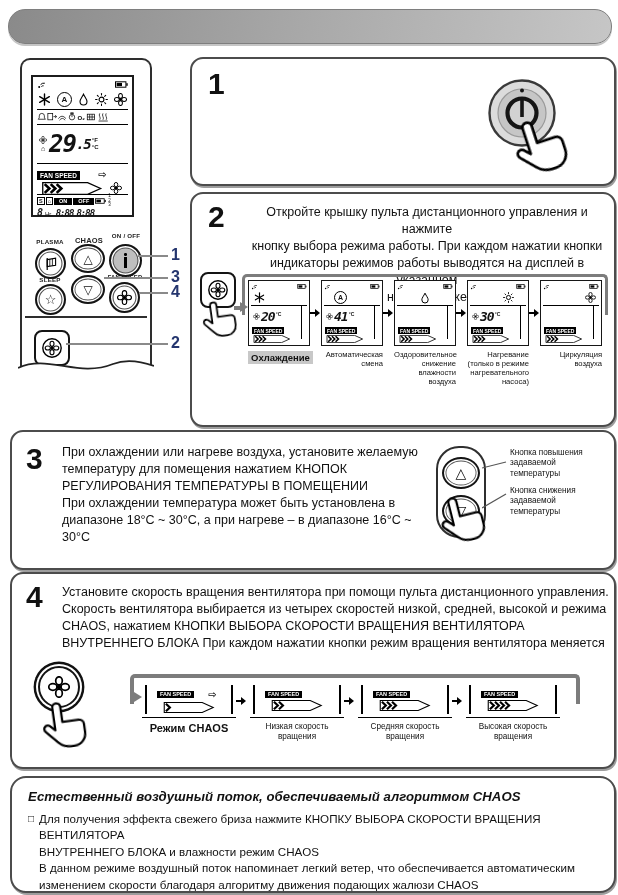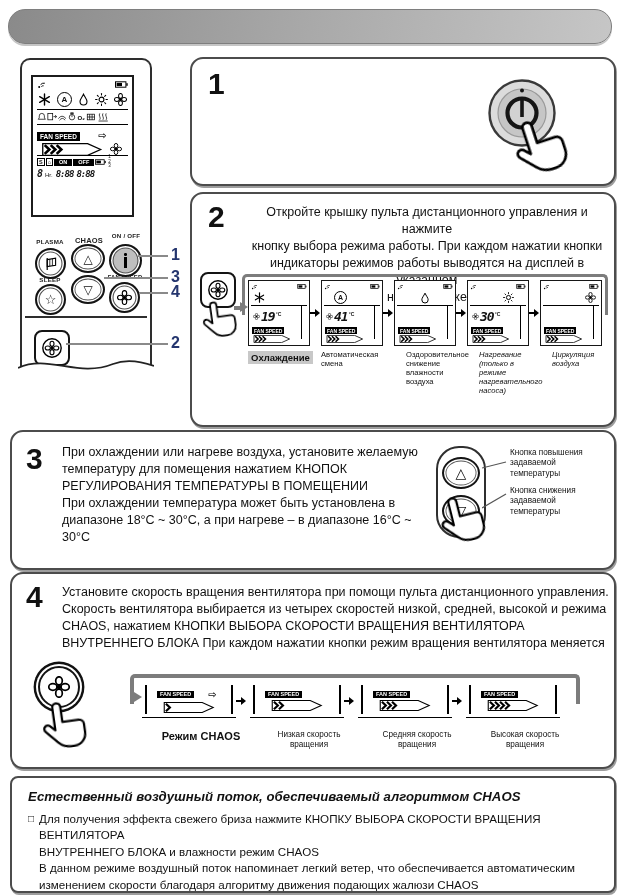--- a/index.html
+++ b/index.html
@@ -67,42 +67,42 @@
   .i4{justify-content:flex-end;padding-right:3px;}
   .mtemp{height:22px;display:flex;align-items:center;gap:1px;padding-left:2px;}
   .mtval{font-size:13px;}
   .mdeg{font-size:5px;font-weight:bold;align-self:flex-start;margin-top:5px;}
   .mvline{position:absolute;right:7px;top:24px;height:34px;border-left:1px solid #000;}
   .mfs{display:flex;flex-direction:column;align-items:flex-start;padding-left:1px;gap:1px;}
   .fsl-mini{font-size:5px;padding:0.5px 2px;}
   .blkarrow{display:flex;align-items:center;align-self:center;}
   .ab{width:5px;height:2.5px;background:#000;}
   .at{width:0;height:0;border-left:5.5px solid #000;border-top:4px solid transparent;border-bottom:4px solid transparent;}
-  .mlab{font-size:7.6px;line-height:1.18;text-align:left;}
+  .mlab{font-size:7.6px;line-height:1.18;text-align:right;}
   .msel{font-size:9.5px;font-weight:bold;background:#c8c8c8;padding:1px 3px;display:inline-block;}
   .rail{border-top:3.5px solid #7c7c7c;border-left:3.5px solid #7c7c7c;border-right:3.5px solid #7c7c7c;border-radius:5px 5px 0 0;}
   .gtri{width:0;height:0;border-left:8px solid #7c7c7c;border-top:5.5px solid transparent;border-bottom:5.5px solid transparent;}
   .note{font-size:10.2px;}
 
   
   .pill{border:2px solid #2f2f2f;border-radius:23px;display:flex;flex-direction:column;align-items:center;justify-content:center;gap:6px;background:#fff;}
   .oval3{position:static;width:34px;height:28px;font-size:14px;}
   .smalllbl{font-size:8.2px;line-height:1.25;}
 
   
   .fdisp{width:94px;height:34px;border-bottom:1.6px solid #000;display:flex;align-items:center;justify-content:center;position:relative;background:#fff;box-sizing:border-box;}
   .fdisp:before,.fdisp:after{content:"";position:absolute;top:1px;bottom:3px;width:1.6px;background:#000;}
   .fdisp:before{left:3px;} .fdisp:after{right:3px;}
   .fcol{display:flex;flex-direction:column;align-items:flex-start;gap:2px;}
   .fsl-f{font-size:5.5px;padding:0.5px 3px;}
   .flab{font-size:8.2px;text-align:center;line-height:1.2;}
   .fbold{font-size:11px;font-weight:bold;}
 
   
-  .chaosbox{border-radius:8px;}
+  .chaosbox{border-radius:16px;}
   .chtitle{font-size:13.2px;font-weight:bold;font-style:italic;}
   .chtext{font-size:11.6px;line-height:1.42;}
   .bullet{font-size:10px;padding-top:2px;}
 
   .hand{filter:drop-shadow(0 0 0 transparent);}
 </style>
 </head>
 <body>
 
 <svg width="0" height="0" style="position:absolute" aria-hidden="true">
@@ -256,20 +256,34 @@
             <g>
                 <path d="M78 1.5q-1.2 2 0 4t0 4"></path>
                 <path d="M82 1.5q-1.2 2 0 4t0 4"></path>
                 <path d="M86 1.5q-1.2 2 0 4t0 4"></path>
                 <line x1="76.5" y1="11" x2="88" y2="11"></line>
               </g>
           </g>
           <text x="50.5" y="9.3" font-size="7.5" font-weight="bold">O₂</text>
         </svg>
       </div>
+      <div class="drow r4">
+        <span class="ticons">
+          <svg width="8" height="8">
+              <use href="#fan"></use>
+            </svg>
+          <span>⌂</span>
+        </span>
+        <span class="dig bigdig">29</span>
+        <span class="dig frac">.5</span>
+        <span class="degcol">
+          <span>°F</span>
+          <span>°C</span>
+        </span>
+      </div>
       <div class="drow r5">
         <div>
           <span class="fslabel fsl-rem">FAN SPEED</span>
           <span class="chaosarr">⇨</span>
         </div>
         <div style="display:flex;align-items:center;gap:3px;">
           <svg width="70" height="13">
               <use href="#bar3"></use>
             </svg>
           <svg width="12" height="12">
@@ -395,21 +409,21 @@
           </div>
         <div class="micon i0">
             <svg width="11" height="11">
               <use href="#snow"></use>
             </svg>
           </div>
         <div class="mtemp">
           <svg width="7" height="7">
               <use href="#fan"></use>
             </svg>
-          <span class="dig mtval">19</span>
+          <span class="dig mtval">20</span>
           <span class="mdeg">°C</span>
         </div>
         <div class="mfs">
             <span class="fslabel fsl-mini">FAN SPEED</span>
             <svg width="40" height="8">
               <use href="#bar3"></use>
             </svg>
           </div>
         <i class="mvline"></i>
       </div>
@@ -536,29 +550,29 @@
         <i class="mvline"></i>
       </div>
     </div>
 
     <div class="abs" style="left:56px;top:157px;display:flex;">
       <div class="mlab" style="width:62px;"><span class="msel">Охлаждение</span></div>
       <div style="width:11px;"></div>
       <div class="mlab pre" style="width:62px;">Автоматическая
 смена</div>
       <div style="width:11px;"></div>
-      <div class="mlab pre" style="width:62px;margin-left:12px;">Оздоровительное
+      <div class="mlab pre" style="width:62px;">Оздоровительное
 снижение
 влажности воздуха</div>
       <div style="width:11px;"></div>
-      <div class="mlab pre" style="width:62px;font-style:italic;">Нагревание
+      <div class="mlab pre" style="width:62px;">Нагревание
 (только в режиме
 нагревательного насоса)</div>
       <div style="width:11px;"></div>
-      <div class="mlab pre" style="width:62px;font-style:italic;">Циркуляция воздуха</div>
+      <div class="mlab pre" style="width:62px;">Циркуляция воздуха</div>
     </div>
 
   </div>
 
   <div class="abs sbox" style="left:10px;top:430px;width:602px;height:136px;">
     <span class="abs stepnum" style="left:14px;top:12px;">3</span>
     <div class="abs steptext pre" style="left:50px;top:12px;width:368px;">При охлаждении или нагреве воздуха, установите желаемую
 температуру для помещения нажатием КНОПОК
 РЕГУЛИРОВАНИЯ ТЕМПЕРАТУРЫ В ПОМЕЩЕНИИ
 При охлаждении температура может быть установлена в
@@ -647,21 +661,21 @@
       <div class="fdisp">
         <div class="fcol">
           <span class="fslabel fsl-f">FAN SPEED</span>
           <svg width="64" height="11">
               <use href="#bar4"></use>
             </svg>
         </div>
       </div>
     </div>
 
-    <div class="abs" style="left:130px;top:156px;display:flex;margin-left:12px;">
+    <div class="abs" style="left:130px;top:148px;display:flex;">
       <div class="flab fbold" style="width:94px;">Режим CHAOS</div>
       <div style="width:14px;"></div>
       <div class="flab" style="width:94px;">Низкая скорость вращения</div>
       <div style="width:14px;"></div>
       <div class="flab" style="width:94px;">Средняя скорость вращения</div>
       <div style="width:14px;"></div>
       <div class="flab" style="width:94px;">Высокая скорость вращения</div>
     </div>
   </div>
 

